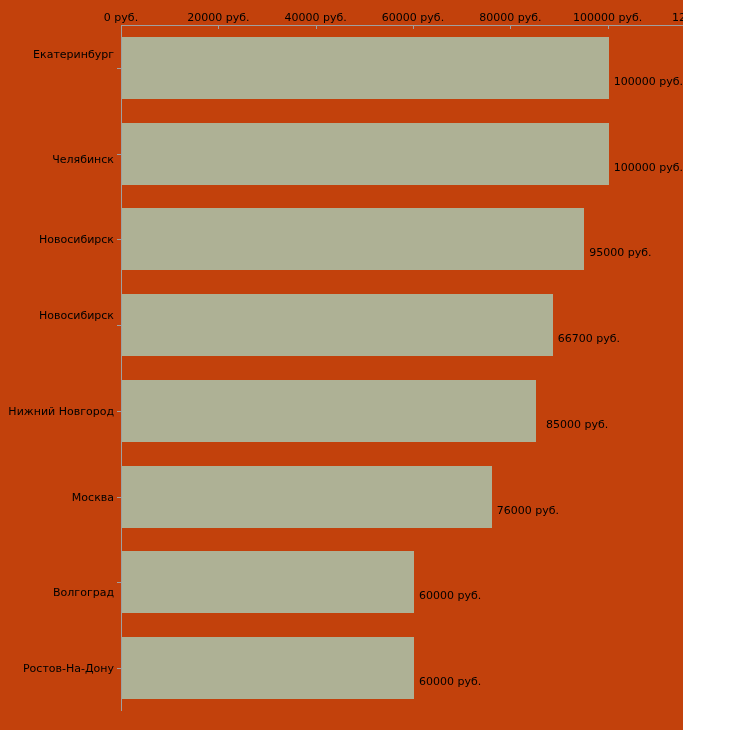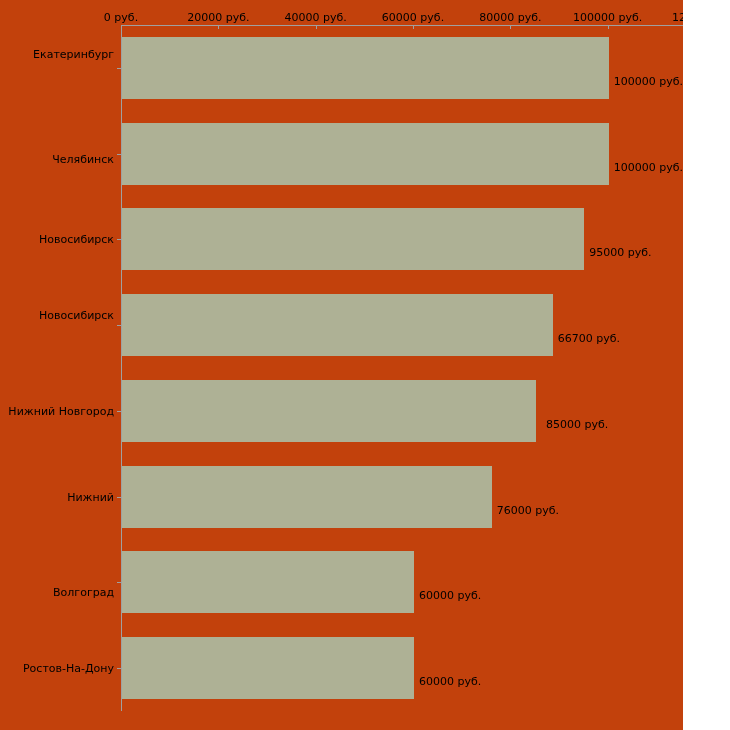--- a/index.html
+++ b/index.html
@@ -105,21 +105,21 @@
       <div class="cat-label-wrap" style="top: 54px;">Екатеринбург</div>
       <div class="cat-tick" style="top: 154px;"></div>
       <div class="cat-label-wrap" style="top: 159px;">Челябинск</div>
       <div class="cat-tick" style="top: 239px;"></div>
       <div class="cat-label-wrap" style="top: 239.375px;">Новосибирск</div>
       <div class="cat-tick" style="top: 325px;"></div>
       <div class="cat-label-wrap" style="top: 315px;">Новосибирск</div>
       <div class="cat-tick" style="top: 411px;"></div>
       <div class="cat-label-wrap" style="top: 410.875px;">Нижний Новгород</div>
       <div class="cat-tick" style="top: 497px;"></div>
-      <div class="cat-label-wrap" style="top: 496.625px;">Нижний</div>
+      <div class="cat-label-wrap" style="top: 496.625px;">Москва</div>
       <div class="cat-tick" style="top: 582px;"></div>
       <div class="cat-label-wrap" style="top: 592px;">Волгоград</div>
       <div class="cat-tick" style="top: 668px;"></div>
       <div class="cat-label-wrap" style="top: 668.125px;">Ростов-На-Дону</div>
     </div>
   <div id="bars">
       <div class="bar" title="Екатеринбург: 100000 руб." style="top: 36.875px; width: 486.667px; height: 62px; background: rgb(174, 177, 149);"></div>
       <div class="bar-label" style="left: 613.667px; top: 80.875px;">100000 руб.</div>
       <div class="bar" title="Челябинск: 100000 руб." style="top: 122.625px; width: 486.667px; height: 62px; background: rgb(174, 177, 149);"></div>
       <div class="bar-label" style="left: 613.667px; top: 166.625px;">100000 руб.</div>

